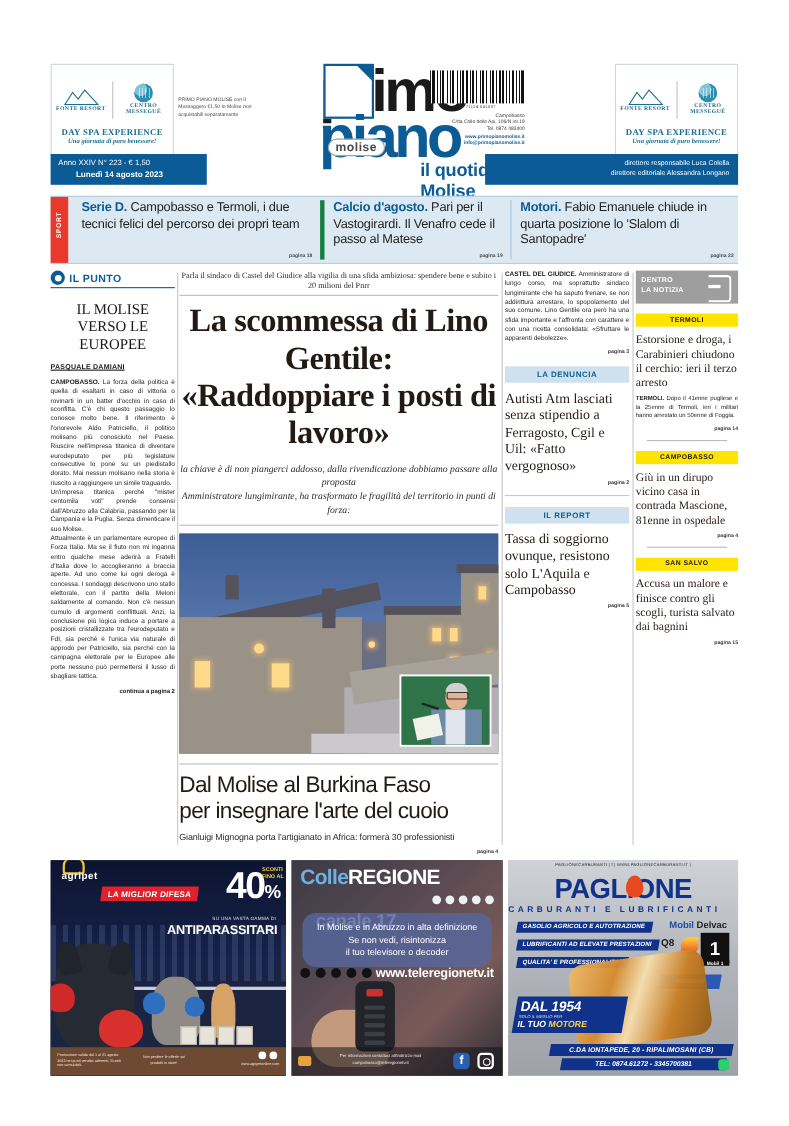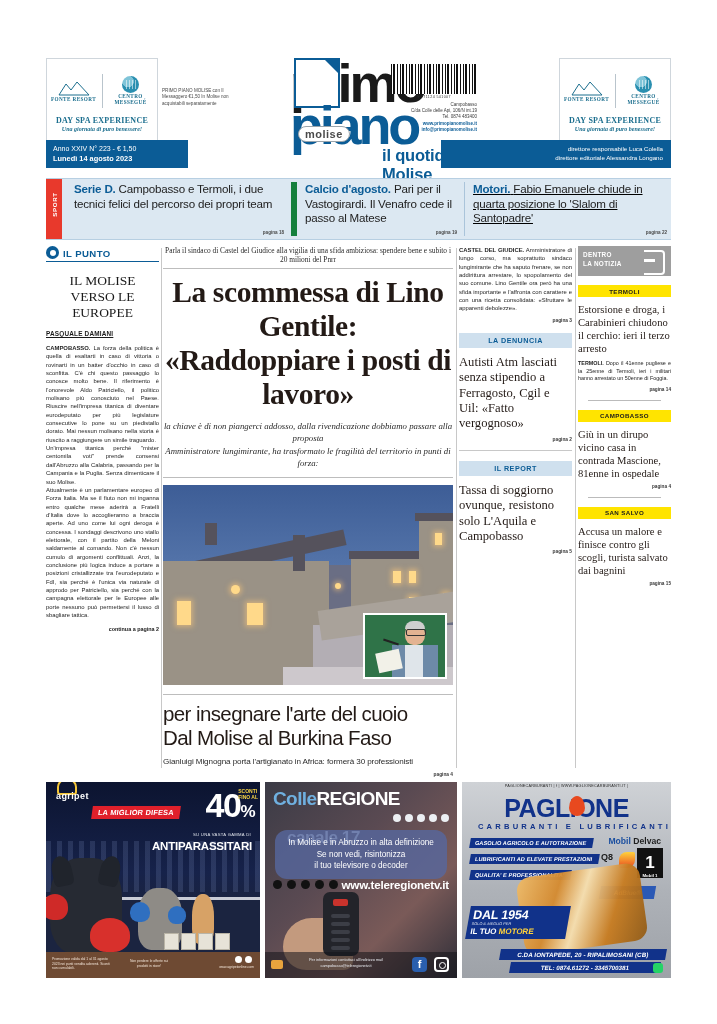--- a/index.html
+++ b/index.html
@@ -40,37 +40,37 @@
   .logo-tag{position:absolute;left:140px;top:92px;font-size:16.5px;font-weight:bold;color:#0b5c96;letter-spacing:-.2px;}
 
   .barcode{position:absolute;left:345px;top:6px;width:86px;height:30px;
      background:repeating-linear-gradient(90deg,#111 0 1px,#fff 1px 2px,#111 2px 4px,#fff 4px 6px,#111 6px 7px,#fff 7px 9px);}
   .barcode-num{position:absolute;left:345px;top:37px;width:86px;font-size:3.6px;color:#333;text-align:center;letter-spacing:.4px;}
   .contact{position:absolute;left:330px;top:44px;width:101px;font-size:4.5px;line-height:6.2px;color:#3a3a3a;text-align:right;}
   .contact .b{font-weight:bold;color:#0b5c96;}
 
   .blue-bar-l{position:absolute;left:46px;top:140px;width:142px;height:28px;background:#0b5c96;color:#fff;
        padding:4px 0 0 7px;box-sizing:border-box;font-size:7px;line-height:10px;}
-  .blue-bar-l .b2{font-weight:bold;font-size:7.4px;}
+  .blue-bar-l .b2{font-weight:bold;font-size:7.4px;margin-left:16px;}
   .blue-bar-r{position:absolute;right:46px;top:140px;width:230px;height:28px;background:#0b5c96;color:#fff;
        padding:5px 8px 0 0;box-sizing:border-box;font-size:6.2px;line-height:8.6px;text-align:right;}
 
   
   .sport{position:absolute;left:46px;top:178px;width:625px;height:60px;background:#dce8f2;
         border-top:1px solid #b7cfe2;border-bottom:1px solid #b7cfe2;}
   .sport-tab{position:absolute;left:0;top:0;width:16px;height:60px;background:#e8392c;color:#fff;}
   .sport-tab span{position:absolute;left:-17px;top:22px;width:50px;text-align:center;transform:rotate(-90deg);
         font-size:6.2px;font-weight:bold;letter-spacing:.6px;}
   .sport-item{position:absolute;top:3px;height:54px;box-sizing:border-box;padding-left:8px;}
   .sport-item .hl{font-size:11.6px;line-height:14.6px;color:#222;letter-spacing:-.2px;}
   .sport-item .hl b{color:#0b5c96;}
   .sport-item .pg{position:absolute;right:4px;bottom:1px;font-size:4.6px;font-weight:bold;color:#4a4a4a;}
   .s1{left:20px;width:222px;}
-  .s2{left:245px;width:170px;border-left:6px solid #15803d;}
-  .s3{left:418px;width:207px;border-left:1px solid #aac4da;text-decoration:underline;}
+  .s2{left:245px;width:170px;border-left:4px solid #15803d;}
+  .s3{left:418px;width:207px;border-left:1px solid #aac4da;}
 
   
   .col-left{position:absolute;left:46px;top:246px;width:113px;}
   .center-col{position:absolute;left:163px;top:246px;width:290px;}
   .col-r1{position:absolute;left:459px;top:246px;width:113px;}
   .col-r2{position:absolute;left:578px;top:246px;width:93px;}
 
   .vrule{position:absolute;width:1px;background:#c8c8c8;}
 
   .punto-head{display:flex;align-items:flex-end;gap:4px;border-bottom:1px solid #0b5c96;padding-bottom:2px;}
@@ -199,21 +199,21 @@
   .ig{position:absolute;right:8px;top:5px;width:15px;height:15px;border-radius:4px;border:2px solid #fff;box-sizing:border-box;}
   .ig:after{content:"";position:absolute;left:3px;top:3px;width:5px;height:5px;border:1.6px solid #fff;border-radius:50%;}
 
   
   .pg-bg{position:absolute;inset:0;background:linear-gradient(#cfd2d6 0%,#aeb2b8 55%,#9ea2a8 100%);}
   .pg-top{position:absolute;left:0;top:2px;width:100%;text-align:center;font-size:3.8px;color:#2b2b2b;letter-spacing:.2px;}
   .pg-brand{position:absolute;left:0;top:12px;width:100%;text-align:center;font-size:25px;font-weight:bold;
       color:#11328a;letter-spacing:-.5px;}
   .pg-drop{position:absolute;left:50%;top:14px;margin-left:2px;width:16px;height:20px;background:#e8491f;
       border-radius:50% 50% 50% 50%/60% 60% 40% 40%;}
-  .pg-sub{position:absolute;left:0;top:40px;width:100%;text-align:right;font-size:7.6px;color:#11328a;
+  .pg-sub{position:absolute;left:0;top:40px;width:100%;text-align:left;font-size:7.6px;color:#11328a;
       letter-spacing:3.2px;font-weight:bold;}
   .pg-bul{position:absolute;left:8px;font-size:5.6px;font-weight:bold;color:#fff;background:#11328a;
       padding:2px 7px 2px 5px;transform:skewX(-10deg);letter-spacing:.1px;}
   .mobil{position:absolute;right:10px;top:54px;font-size:8.6px;font-weight:bold;color:#1f1f1f;}
   .mobil .m{color:#1b4fa0;}
   .q8{position:absolute;right:58px;top:70px;font-size:9px;font-weight:bold;color:#1a1a1a;}
   .q8flame{position:absolute;right:36px;top:70px;width:16px;height:16px;background:linear-gradient(#ffd23b,#e8491f);
       border-radius:50% 10% 50% 10%;}
   .mobil1{position:absolute;right:8px;top:66px;width:26px;height:28px;background:#111;color:#fff;
       text-align:center;font-size:17px;font-weight:bold;line-height:22px;}
@@ -406,22 +406,22 @@
         <div class="shirt"></div>
         <div class="head"></div>
         <div class="hair"></div>
         <div class="glass"></div>
         <div class="paper"></div>
         <div class="mic"></div>
       </div>
     </div>
 
     <div class="h2">
+      <div>Dal Molise al Burkina Faso</div>
       <div>per insegnare l'arte del cuoio</div>
-      <div>Dal Molise al Burkina Faso</div>
     </div>
     <div class="h2sub">Gianluigi Mignogna porta l'artigianato in Africa: formerà 30 professionisti</div>
     <div class="pg-r">pagina 4</div>
   </div>
 
   <div class="col-r1">
     <div class="rbody">
       <b>CASTEL DEL GIUDICE.</b><span> Amministratore di lungo corso, ma soprattutto sindaco lungimirante che ha saputo frenare, se non addirittura arrestare, lo spopolamento del suo comune. Lino Gentile ora però ha una sfida importante e l'affronta con carattere e con una ricetta consolidata: «Sfruttare le apparenti debolezze».</span>
     </div>
     <div class="pg-r2">pagina 3</div>

